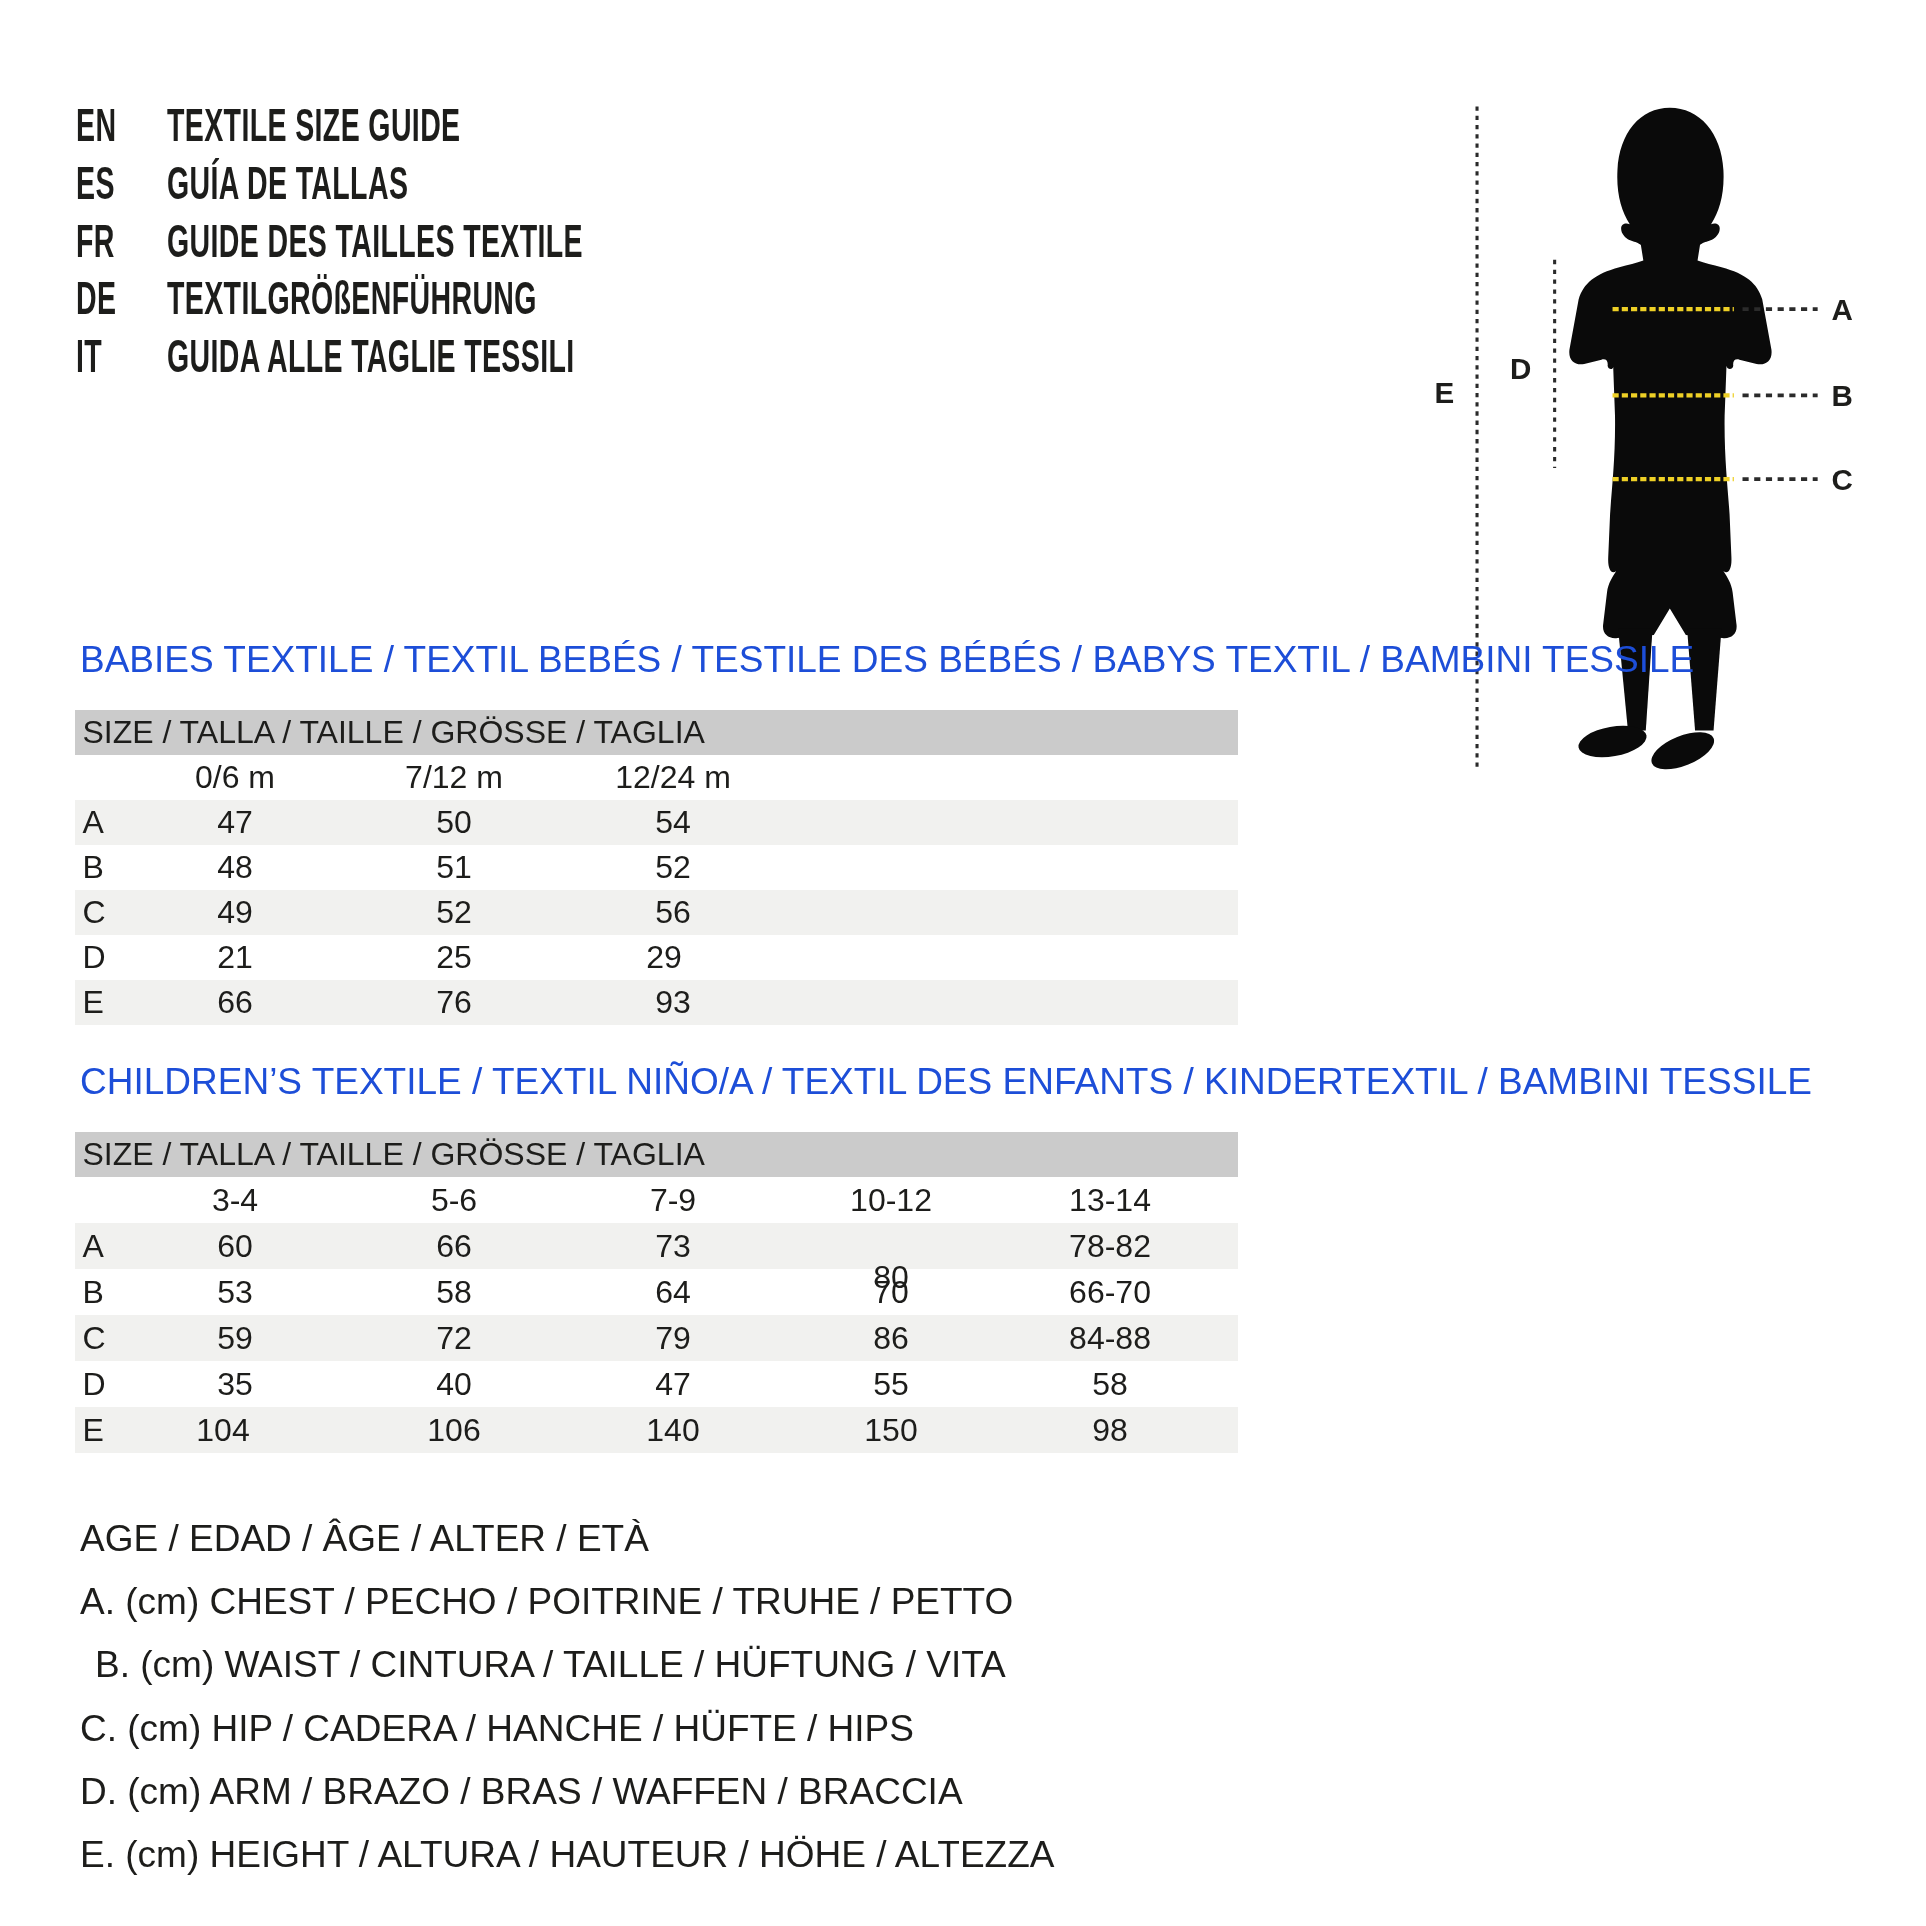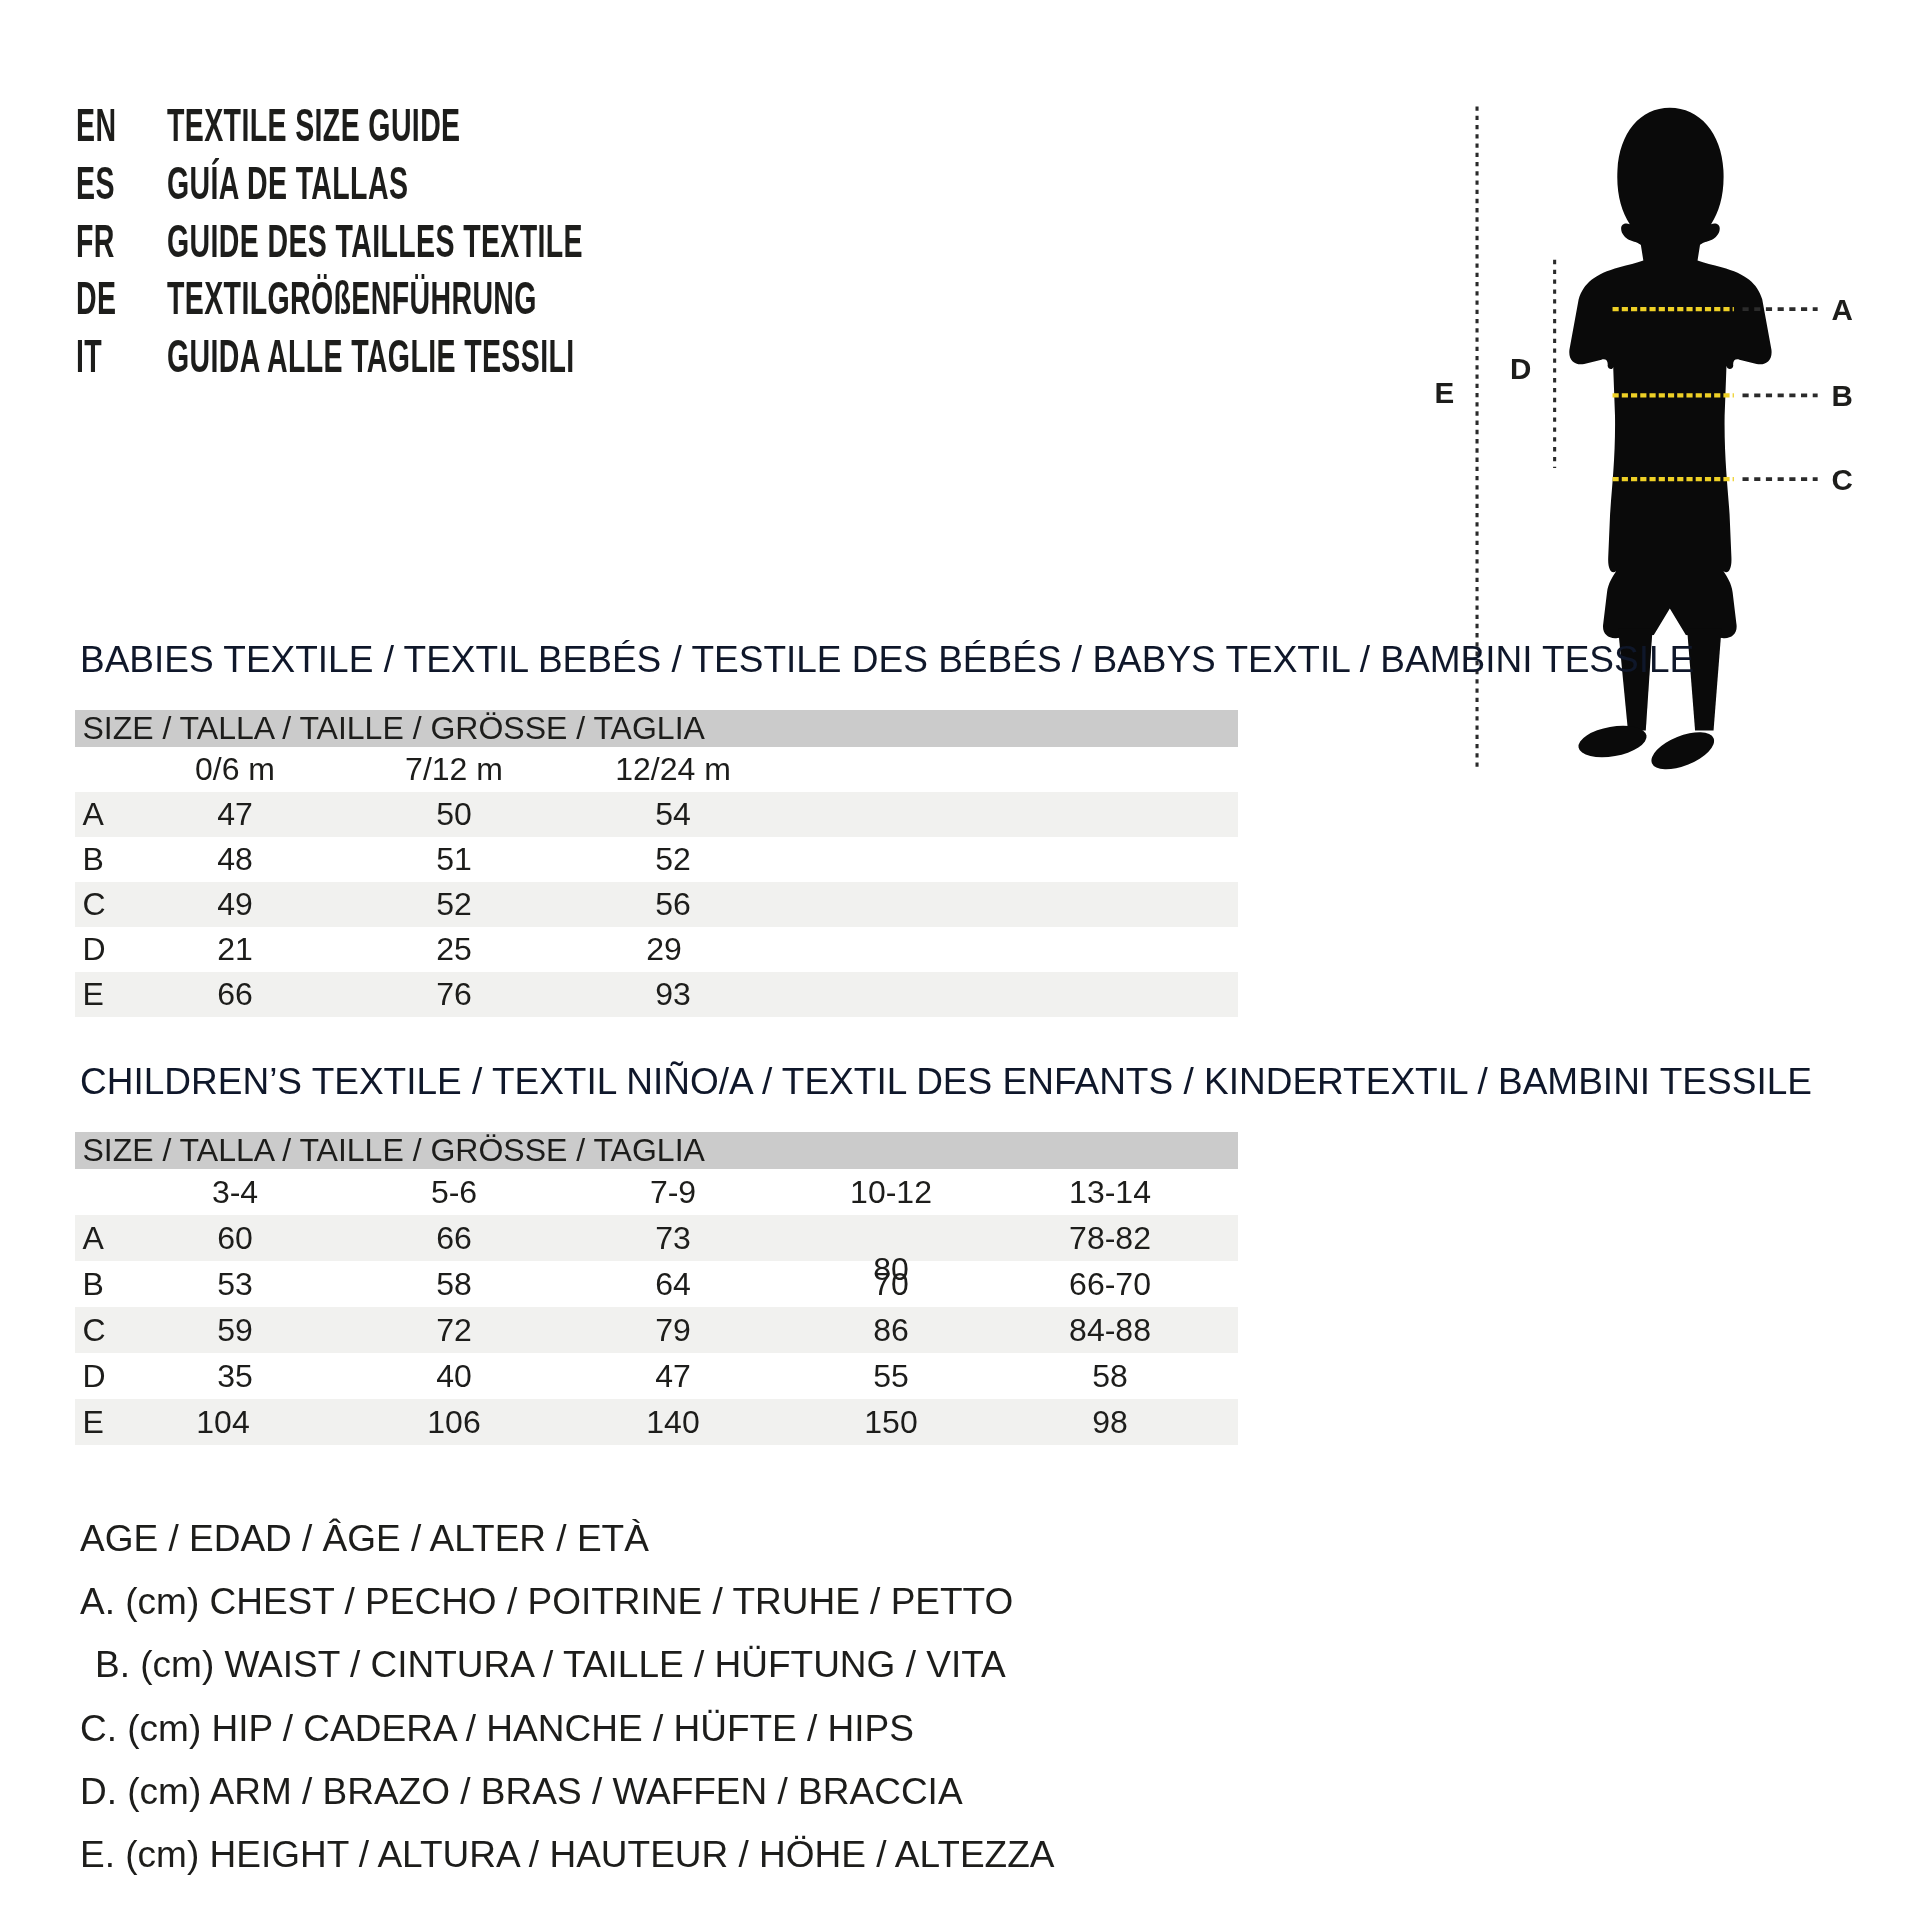--- a/index.html
+++ b/index.html
@@ -6,24 +6,24 @@
   #canvas{position:relative;width:1926px;height:1926px;background:#ffffff;overflow:hidden;
           font-family:"Liberation Sans","DejaVu Sans",sans-serif;color:#1d1d1b;}
   
   .cond{display:inline-block;transform:scaleX(0.62);transform-origin:0 0;white-space:nowrap;
         font-weight:bold;letter-spacing:0.6px;}
   .lang-row{position:absolute;left:76px;height:58px;font-size:46px;line-height:46px;}
   .lang-code{position:absolute;left:0;top:0;}
   .lang-title{position:absolute;left:91px;top:0;}
 
   .sec-title{position:absolute;left:80px;font-size:37px;line-height:37px;font-weight:500;
-             white-space:nowrap;color:#0f172a;}
+             white-space:nowrap;color:#1d4ed8;}
 
   .tbl{position:absolute;left:75px;width:1163px;}
-  .size-bar{height:37px;background:#cbcbcb;display:flex;align-items:center;
+  .size-bar{height:45px;background:#cbcbcb;display:flex;align-items:center;
             font-size:32px;line-height:45px;}
   .size-bar span{padding-left:7.4px;font-weight:500;}
   .t-row{position:relative;height:45px;font-size:32px;line-height:45px;}
   .tbl.children .t-row{height:46px;line-height:46px;}
   .stripe{background:#f1f1ef;}
   .row-label{position:absolute;left:7.4px;top:0;}
   .cell{position:absolute;top:0;transform:translateX(-50%);white-space:nowrap;}
 
   .legend-line{position:absolute;left:80px;font-size:37px;line-height:37px;white-space:nowrap;}
 

